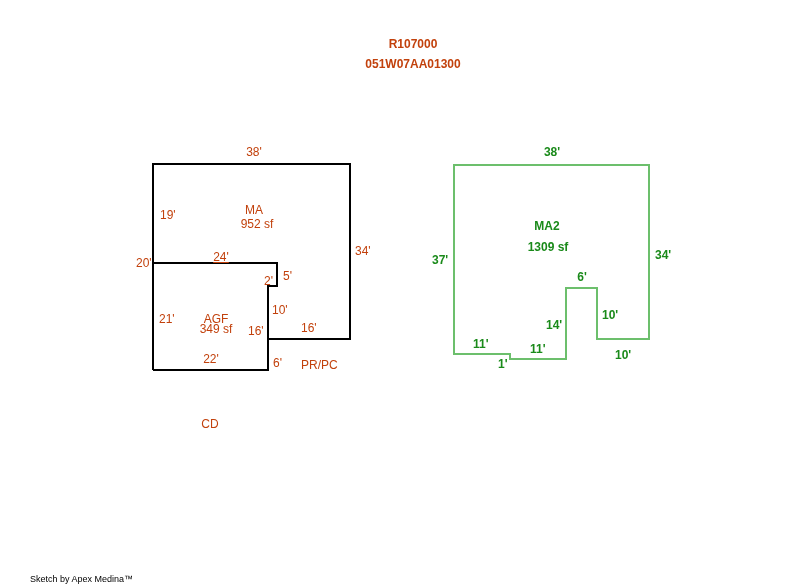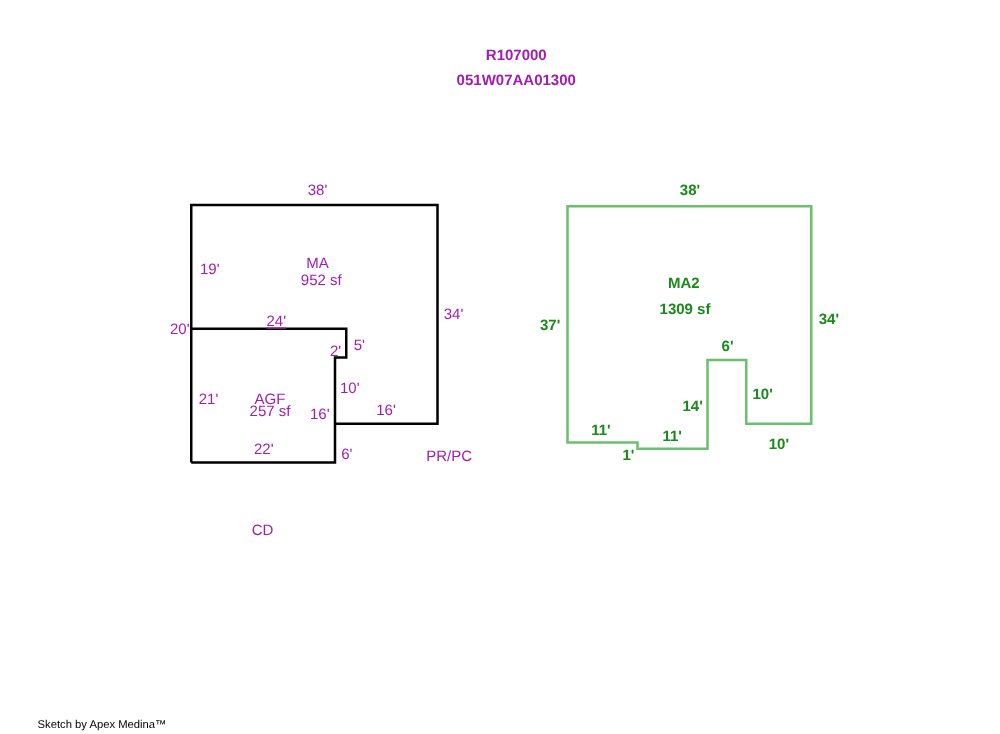--- a/index.html
+++ b/index.html
@@ -1,18 +1,18 @@
 <!DOCTYPE html>
 <html><head>
   <meta charset="utf-8">
   <style>
     html, body { margin: 0; padding: 0; background: #ffffff; }
     body { width: 800px; height: 587px; position: relative; overflow: hidden;
            font-family: "Liberation Sans", sans-serif; }
-    .t { position: absolute; font-size: 12px; white-space: nowrap; color: #a21caf; }
+    .t { position: absolute; font-size: 12px; white-space: nowrap; color: #c2410c; }
     .hdr { font-weight: bold; font-size: 12px; transform: translateX(-50%); }
     .c { transform: translateX(-50%); text-align: center; }
     .g { color: #1a8a1a; font-weight: bold; }
     .footer { font-size: 9px; color: #000; }
     svg { position: absolute; left: 0; top: 0; }
   </style>
 </head>
 <body>
 
 <svg width="800" height="587">
@@ -33,25 +33,25 @@
 <div class="t" style="left:136px; top:256px;">20'</div>
 <div class="t c" style="left:254px; top:203px;">MA</div>
 <div class="t c" style="left:257px; top:217px;">952 sf</div>
 <div class="t c" style="left:221px; top:250px;text-decoration:underline;">24'</div>
 <div class="t" style="left:264px; top:274px;">2'</div>
 <div class="t" style="left:283px; top:269px;">5'</div>
 <div class="t" style="left:272px; top:303px;">10'</div>
 <div class="t" style="left:301px; top:321px;">16'</div>
 <div class="t" style="left:159px; top:312px;">21'</div>
 <div class="t c" style="left:216px; top:312px;">AGF</div>
-<div class="t c" style="left:216px; top:322px;">257 sf</div>
+<div class="t c" style="left:216px; top:322px;">349 sf</div>
 <div class="t" style="left:248px; top:324px;">16'</div>
 <div class="t c" style="left:211px; top:352px;">22'</div>
 <div class="t" style="left:273px; top:356px;">6'</div>
-<div class="t" style="left:301px; top:358px;margin-left:40px;">PR/PC</div>
+<div class="t" style="left:301px; top:358px;">PR/PC</div>
 <div class="t c" style="left:210px; top:417px;">CD</div>
 
 <div class="t g c" style="left:552px; top:145px;">38'</div>
 <div class="t g" style="left:432px; top:253px;">37'</div>
 <div class="t g" style="left:655px; top:248px;">34'</div>
 <div class="t g c" style="left:547px; top:219px;">MA2</div>
 <div class="t g c" style="left:548px; top:240px;">1309 sf</div>
 <div class="t g c" style="left:582px; top:270px;">6'</div>
 <div class="t g" style="left:602px; top:308px;">10'</div>
 <div class="t g" style="left:546px; top:318px;">14'</div>

